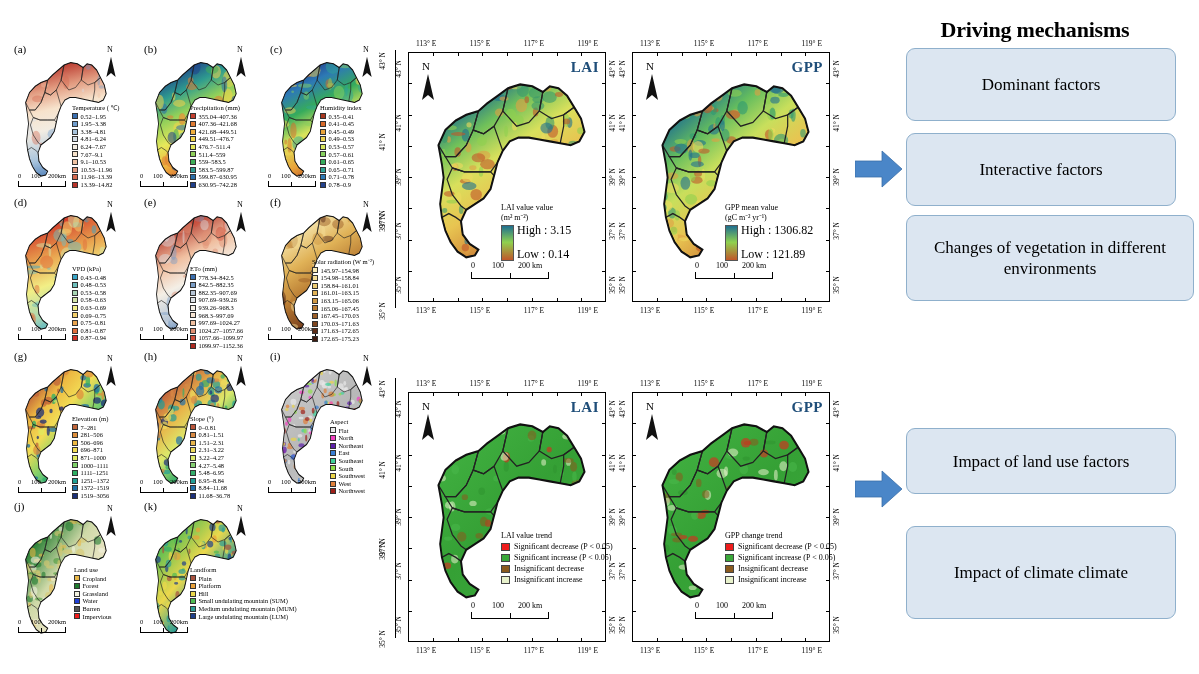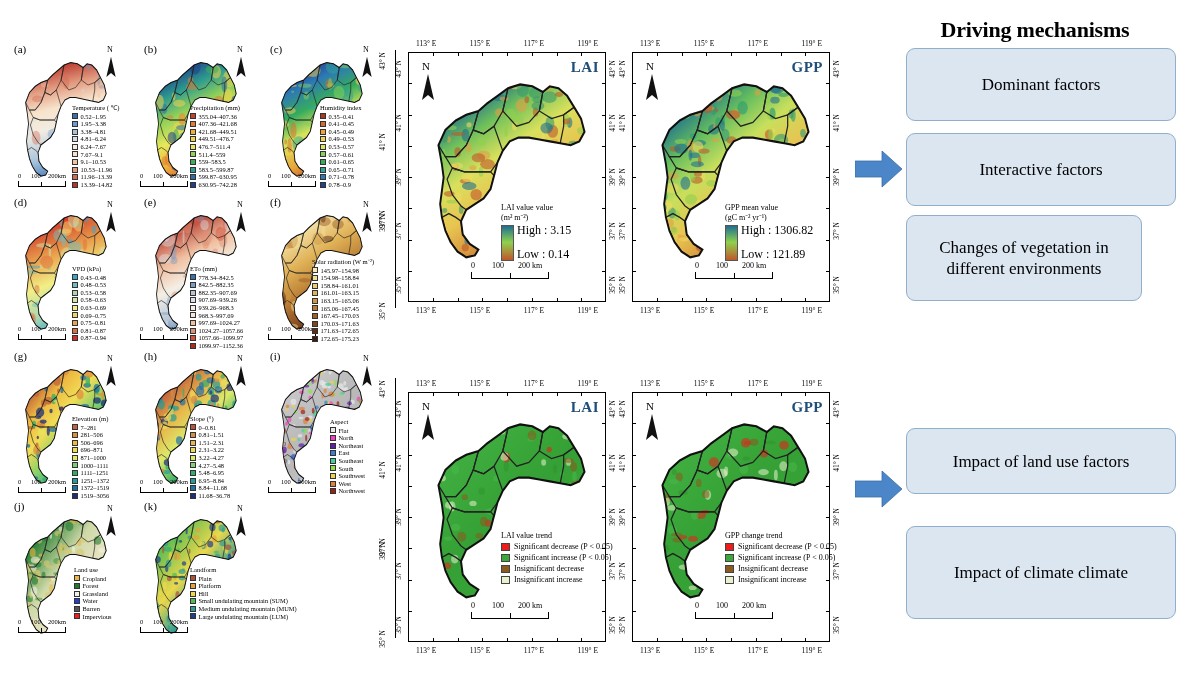--- a/index.html
+++ b/index.html
@@ -3110,21 +3110,21 @@
     </svg>
   </div>
 
   <div id="mechtop">
       <div class="mechbox" style="left:906px;top:48px;width:270px;height:73px;">
         <span>Dominant factors</span>
       </div>
       <div class="mechbox" style="left:906px;top:133px;width:270px;height:73px;">
         <span>Interactive factors</span>
       </div>
-      <div class="mechbox" style="left:906px;top:215px;width:236px;height:86px;">
+      <div class="mechbox" style="left:906px;top:215px;width:288px;height:86px;">
         <span>Changes of vegetation in different environments</span>
       </div>
     </div>
   <div id="mechbottom">
       <div class="mechbox" style="left:906px;top:428px;width:270px;height:66px;">
         <span>Impact of land use factors</span>
       </div>
       <div class="mechbox" style="left:906px;top:526px;width:270px;height:93px;">
         <span>Impact of climate climate</span>
       </div>

